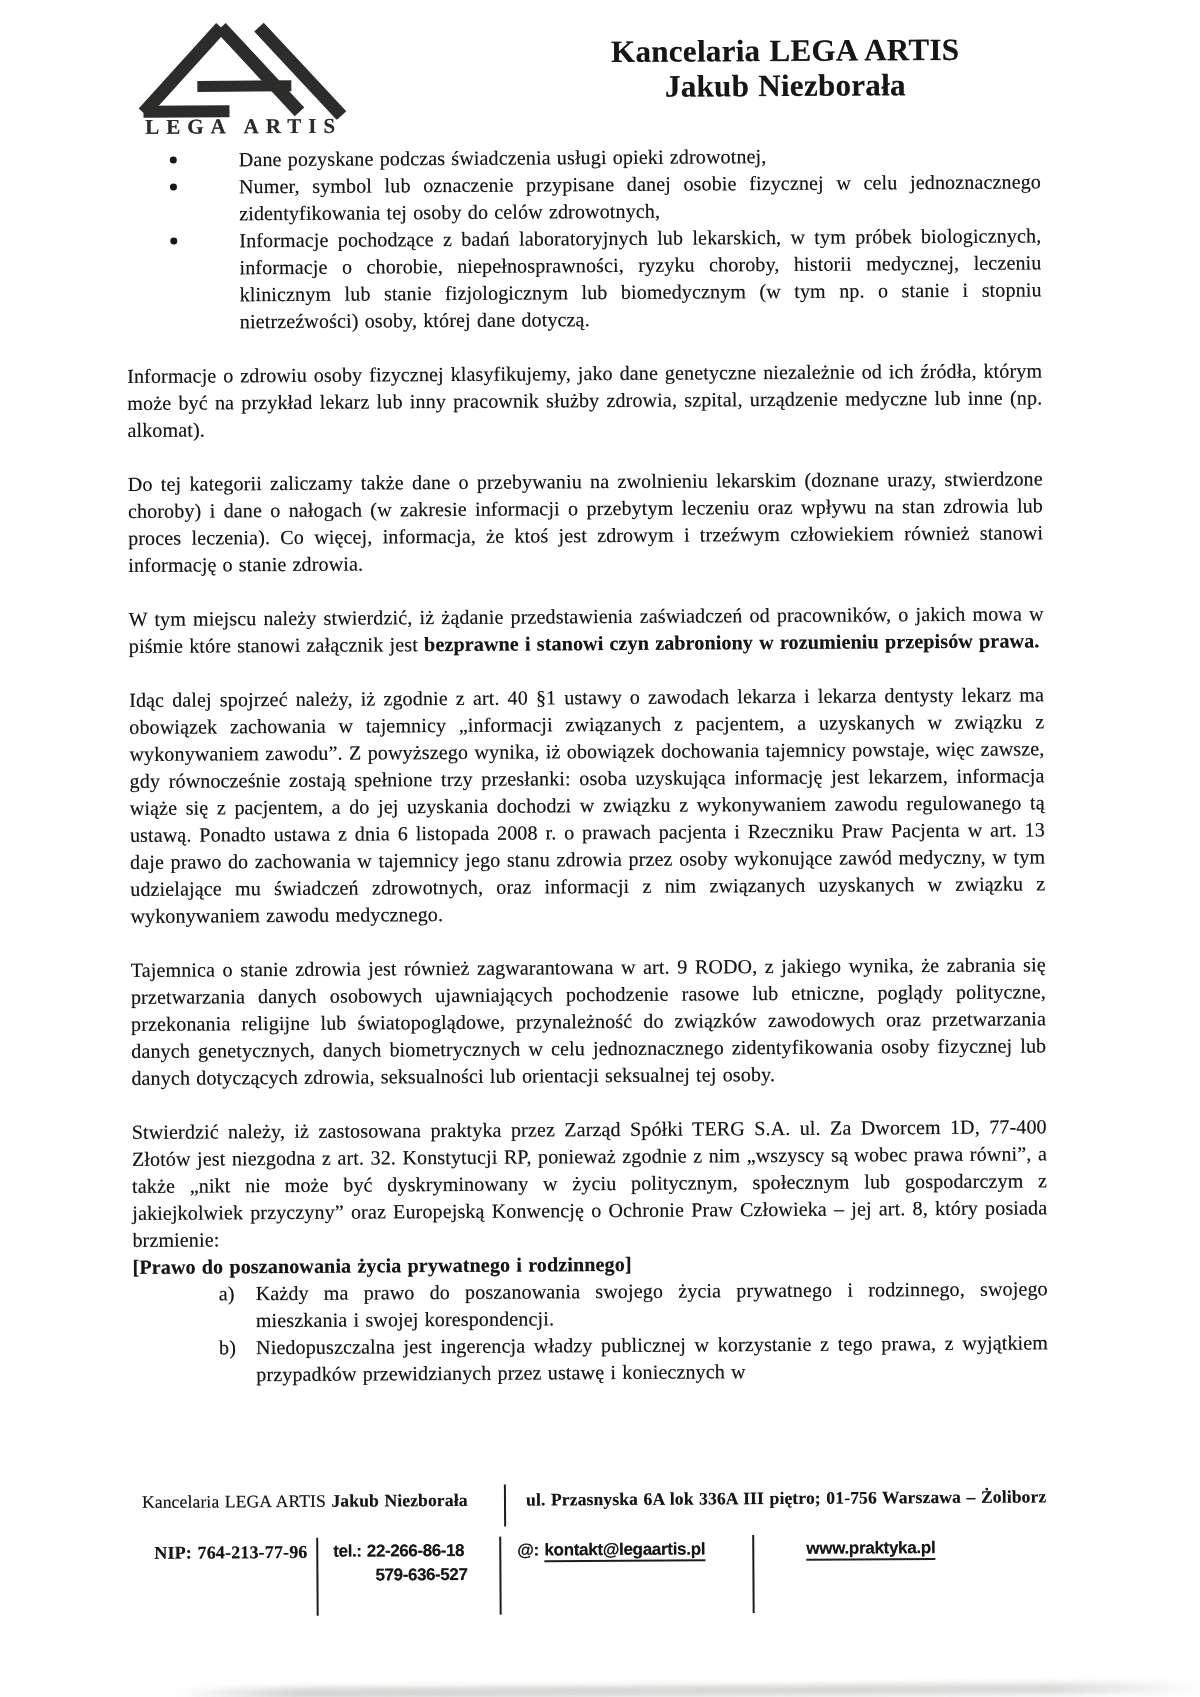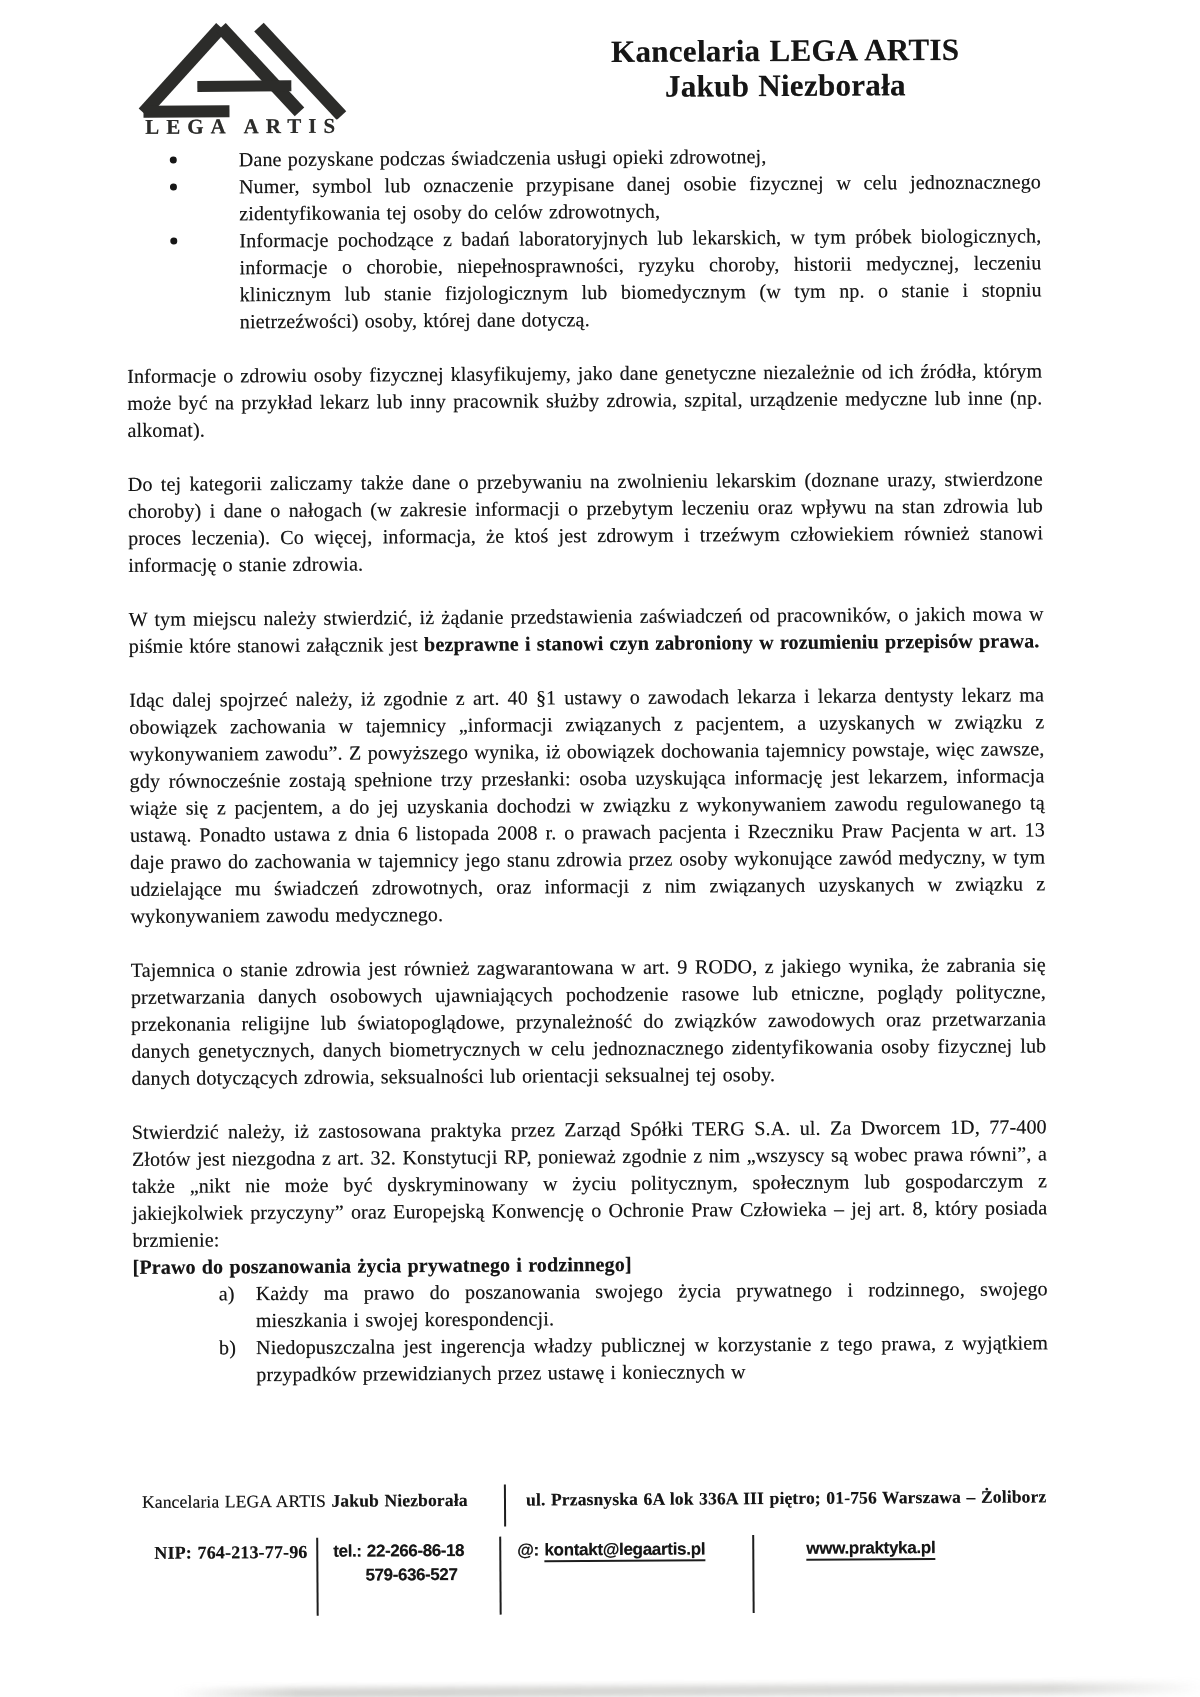--- a/index.html
+++ b/index.html
@@ -44,21 +44,21 @@
   .footer{margin-top:98px;}
   .f-row1{display:flex;align-items:stretch;font-size:17.5px;line-height:22px;}
   .f-cell-firm{width:352px;border-right:2px solid #1d1d1d;padding:4px 10px 16px 8px;}
   .f-firm-bold{font-weight:bold;}
   .f-cell-address{padding:4px 0 0 20px;font-weight:bold;flex:1;}
   .f-row2{display:flex;align-items:stretch;margin-top:10px;font-size:18px;line-height:24px;}
   .f-cell{border-right:2px solid #1d1d1d;min-height:78px;box-sizing:border-box;}
   .f-cell-nip{width:184px;padding:2px 0 0 20px;font-weight:bold;}
   .f-cell-tel{width:183px;padding:2px 0 0 15px;font-weight:bold;
       font-family:"Liberation Sans", sans-serif;font-size:17px;letter-spacing:-0.4px;}
-  .f-tel2{margin-left:32px;}
+  .f-tel2{margin-left:42px;}
   .f-cell-mail{width:253px;padding:2px 0 0 16px;
       font-family:"Liberation Sans", sans-serif;font-size:17px;font-weight:bold;letter-spacing:-0.3px;}
   .f-cell-www{flex:1;border-right:none;padding:2px 0 0 52px;
       font-family:"Liberation Sans", sans-serif;font-size:17px;font-weight:bold;letter-spacing:-0.3px;}
   .u{border-bottom:2px solid #1d1d1d;padding-bottom:1px;text-decoration:none;color:#161616;}
 
   
   .smudge{
     position:absolute;left:170px;right:0;bottom:0;height:11px;
     background:linear-gradient(to right, rgba(0,0,0,0) 0%, rgba(125,125,118,0.35) 12%,

